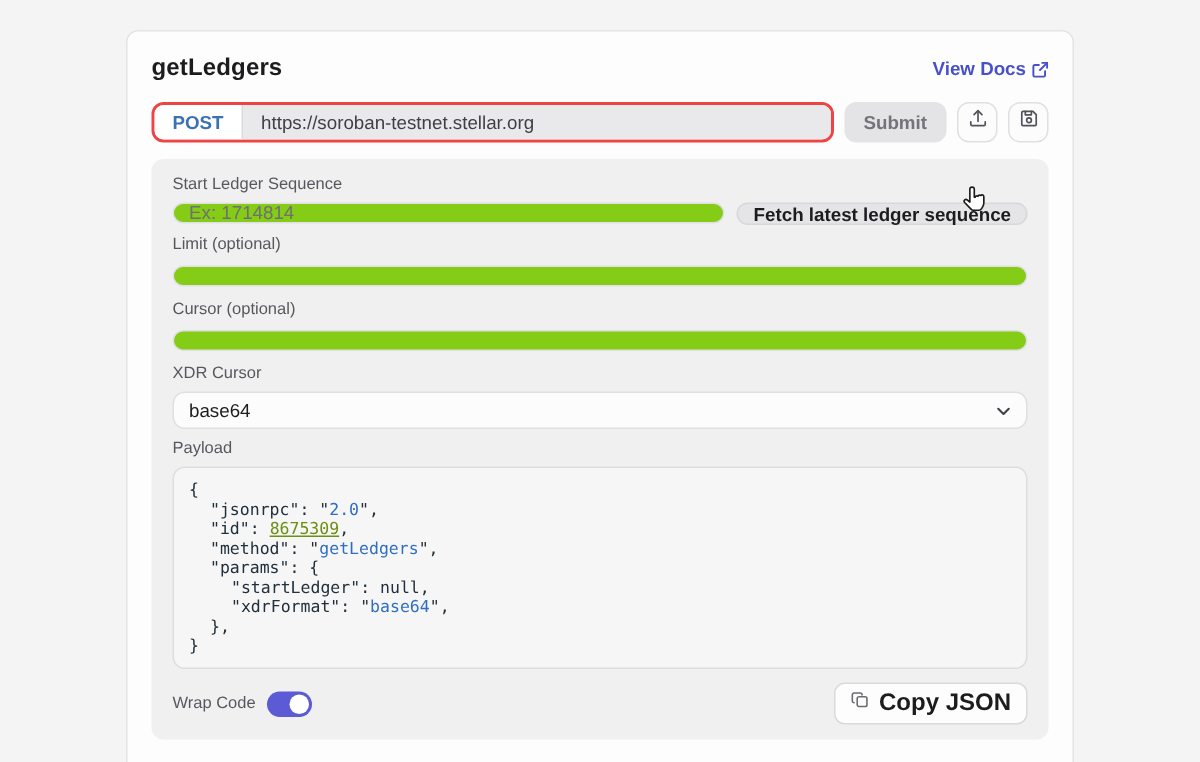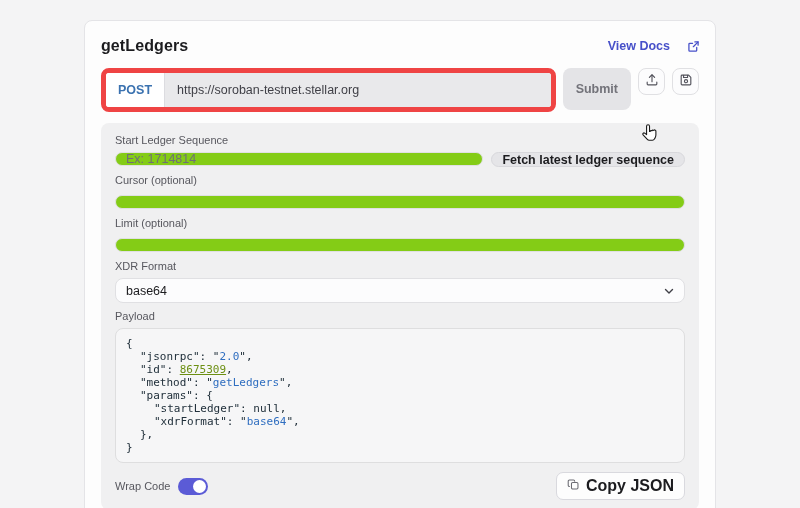--- a/index.html
+++ b/index.html
@@ -16,44 +16,44 @@
     width: 632px; height: 500px;
     background: #fdfdfd;
     border: 1px solid #e4e4e7;
     border-radius: 8px;
     padding: 16px;
   }
   
   .hdr { display: flex; justify-content: space-between; align-items: center; margin-bottom: 13px; }
   .title { font-size: 16px; font-weight: 600; color: #1c1c1f; letter-spacing: .1px; }
   .docs-link {
-    display: inline-flex; align-items: center; gap: 18px;
+    display: inline-flex; align-items: center; gap: 4px;
     color: #4750c9; font-size: 12.5px; font-weight: 700; text-decoration: none; cursor: pointer;
   }
   .docs-link svg { display: block; }
   
   .req-row { display: flex; align-items: stretch; gap: 7px; margin-bottom: 11px; }
   .url-pill {
     flex: 1; display: flex; align-items: stretch;
-    border: 5px solid #ef4444; border-radius: 8px; overflow: hidden; height: 44px;
+    border: 2px solid #ef4444; border-radius: 8px; overflow: hidden; height: 27px;
     background: #fff;
   }
   .method {
     display: flex; align-items: center; padding: 0 12px;
     font-size: 12.5px; font-weight: 700; color: #3b72b0;
     background: #fff; border-right: 1px solid #dcdce0;
   }
   .url-input {
     flex: 1; border: none; outline: none;
     background: #e9e9eb; color: #3f3f46;
     font-size: 12.5px; padding: 0 12px;
     font-family: "Liberation Sans", sans-serif;
   }
   .submit-btn {
-    height: 42px; padding: 0 13px; border: none; border-radius: 8px;
+    height: 27px; padding: 0 13px; border: none; border-radius: 8px;
     background: #e4e4e7; color: #73737a; font-size: 12.5px; font-weight: 600;
     font-family: "Liberation Sans", sans-serif; cursor: pointer;
   }
   .icon-btn {
     width: 27px; height: 27px; border: 1px solid #e0e0e3; border-radius: 8px;
     background: #fcfcfd; display: flex; align-items: center; justify-content: center;
     cursor: pointer; color: #52525b;
   }
   
   .section {
@@ -165,31 +165,31 @@
 
     <div class="field">
       <div class="field-label">Start Ledger Sequence</div>
       <div class="inline-row">
         <input class="txt-input" type="text" placeholder="Ex: 1714814" style="">
         <button class="fetch-btn">Fetch latest ledger sequence</button>
       </div>
     </div>
 
     <div class="field">
+      <div class="field-label">Limit (optional)</div>
+      <input class="txt-input" type="text" value="" style="">
+    </div>
+
+    <div class="field">
       <div class="field-label">Cursor (optional)</div>
       <input class="txt-input" type="text" value="" style="">
     </div>
 
     <div class="field">
-      <div class="field-label">Limit (optional)</div>
-      <input class="txt-input" type="text" value="" style="">
-    </div>
-
-    <div class="field">
-      <div class="field-label">XDR Format</div>
+      <div class="field-label">XDR Cursor</div>
       <div class="select-box">
         <span>base64</span>
         <span class="chev">
           <svg width="12" height="12" viewBox="0 0 12 12" fill="none" stroke="currentColor" stroke-width="1.4" stroke-linecap="round" stroke-linejoin="round">
             <path d="M2.5 4.5 6 8l3.5-3.5"></path>
           </svg>
         </span>
       </div>
     </div>
 

